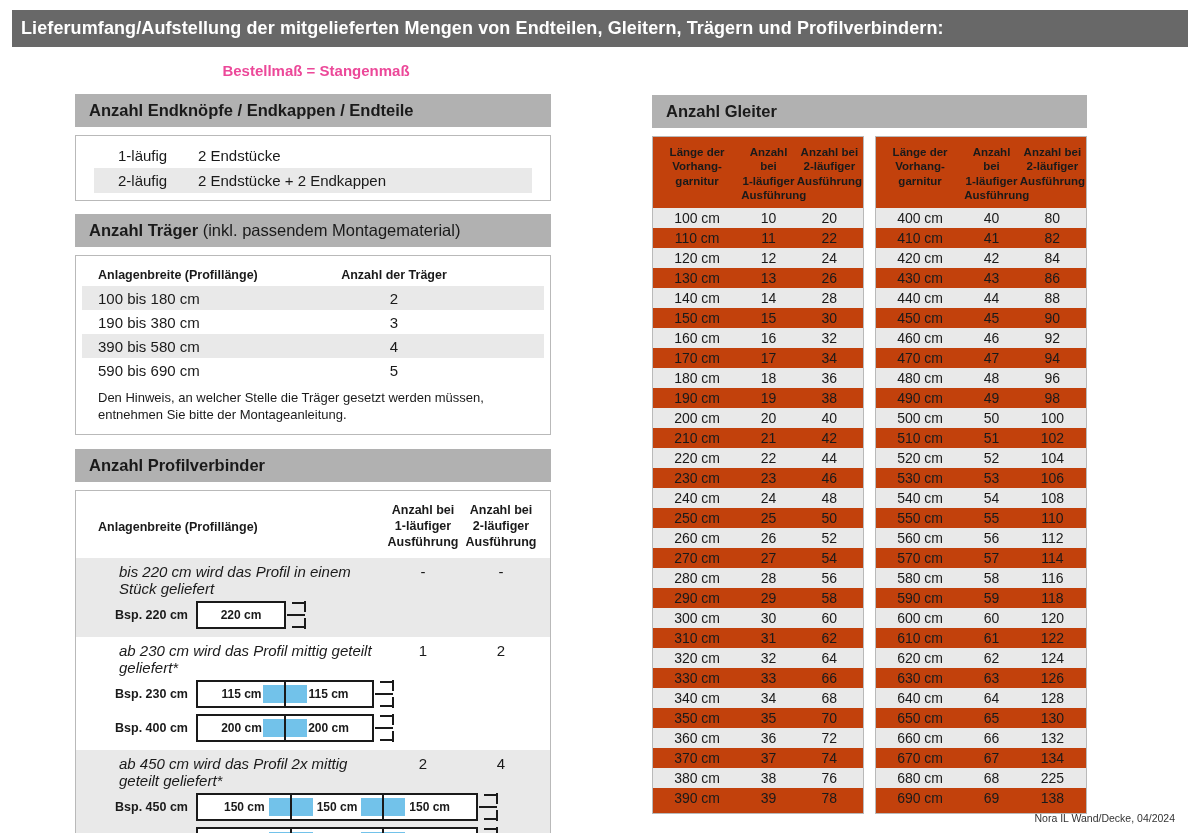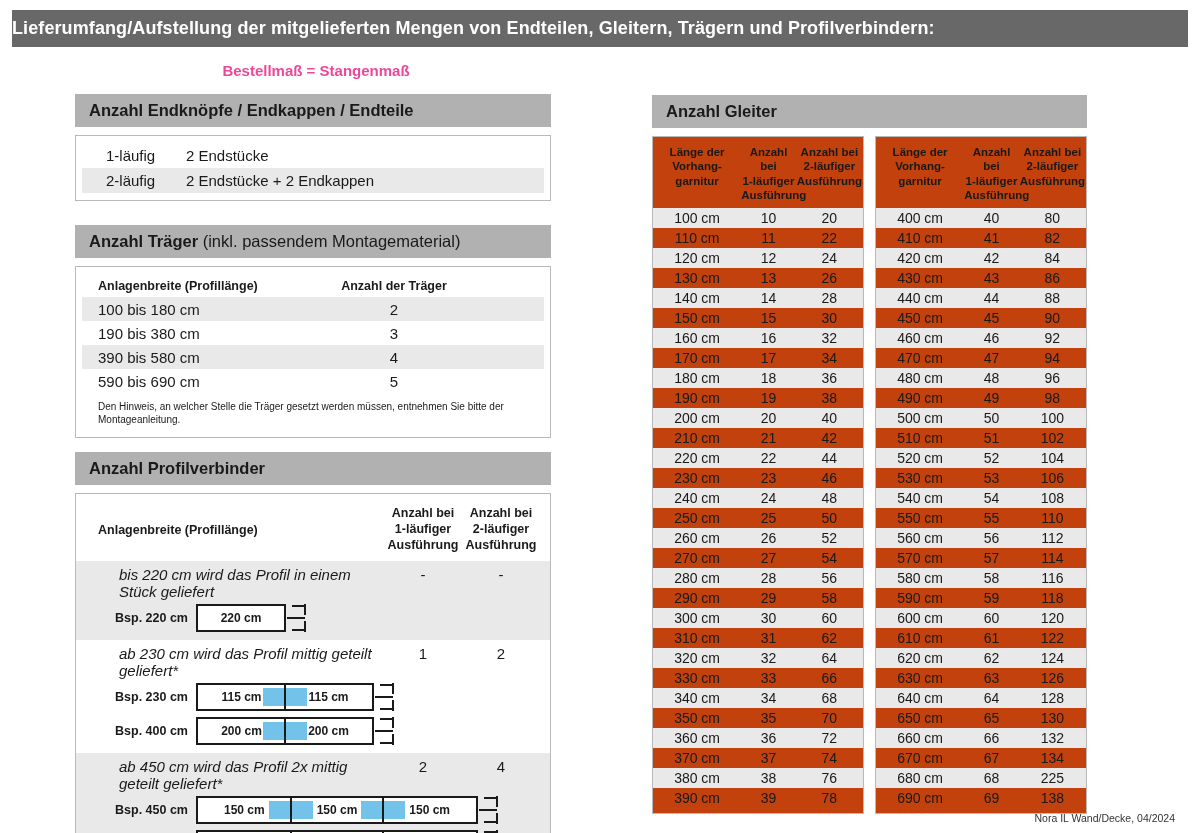--- a/index.html
+++ b/index.html
@@ -9,52 +9,52 @@
     background:#ffffff;
     font-family:"Liberation Sans", sans-serif;
     color:#1a1a1a;
     overflow:hidden;
   }
   
   .titlebar {
     position:absolute; left:12px; top:10px; width:1176px; height:37px;
     background:#686868; color:#ffffff;
     font-size:18px; font-weight:bold;
-    line-height:37px; padding-left:0;
+    line-height:37px; padding-left:9px;
     letter-spacing:.1px;
   }
   
   .left-col  { position:absolute; left:75px;  top:62px; width:476px; }
   .right-col { position:absolute; left:652px; top:95px; width:435px; }
 
   .subtitle { color:#ec4899; font-weight:bold; font-size:15px; margin:0 0 15px 6px;text-align:center; }
 
   .section-bar {
     height:33px; background:#b1b1b1;
     font-size:16.5px; font-weight:bold; line-height:33px;
     padding-left:14px; margin-bottom:8px;
     white-space:nowrap;
   }
   .section-bar .normal { font-weight:normal; }
 
   .box { border:1px solid #b9b9b9; background:#ffffff; }
 
   
-  .et-box { padding:7px 6px; margin-bottom:24px; }
+  .et-box { padding:7px 18px; margin-bottom:13px; }
   .et-row { height:25px; display:flex; align-items:center; font-size:15px; }
   .et-row .lbl { width:80px; margin-left:24px; }
   .stripe { background:#e9e9e9; }
 
   
   .t-box { padding:8px 6px 9px; margin-bottom:14px; }
   .t-head { display:flex; align-items:center; height:22px; font-weight:bold; font-size:12.5px; }
   .t-row  { display:flex; align-items:center; height:24px; font-size:15px; }
   .t-c1 { flex:1; padding-left:16px; }
   .t-c2 { width:160px; margin-right:70px; text-align:center; }
-  .t-note { font-size:10px; line-height:1.32; padding:7px 40px 2px 16px; }
+  .t-note { font-size:13px; line-height:1.32; padding:7px 40px 2px 16px; }
 
   
   .pv-box { padding:6px 0 4px; }
   .pv-head { display:flex; padding:6px 10px 8px 0; font-weight:bold; font-size:12.5px; }
   .pv-head .pv-title { flex:1; padding-left:22px; align-self:center; }
   .pv-col { width:78px; text-align:center; line-height:1.25; }
   .pv-block { padding:5px 0 6px; }
   .pv-row { display:flex; padding-right:10px; }
   .pv-block-title { flex:1; font-size:15px; padding-left:43px;font-style:italic; }
   .pv-v { width:78px; text-align:center; font-size:15px; }

